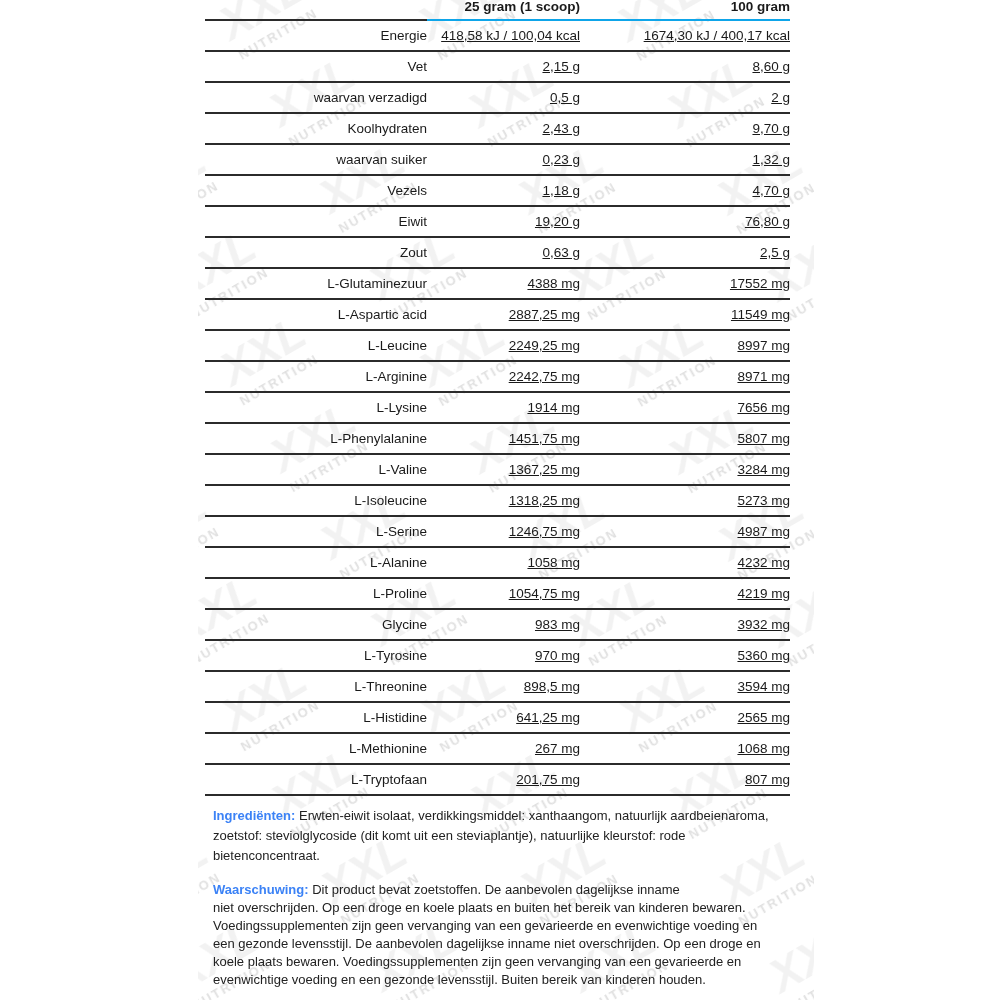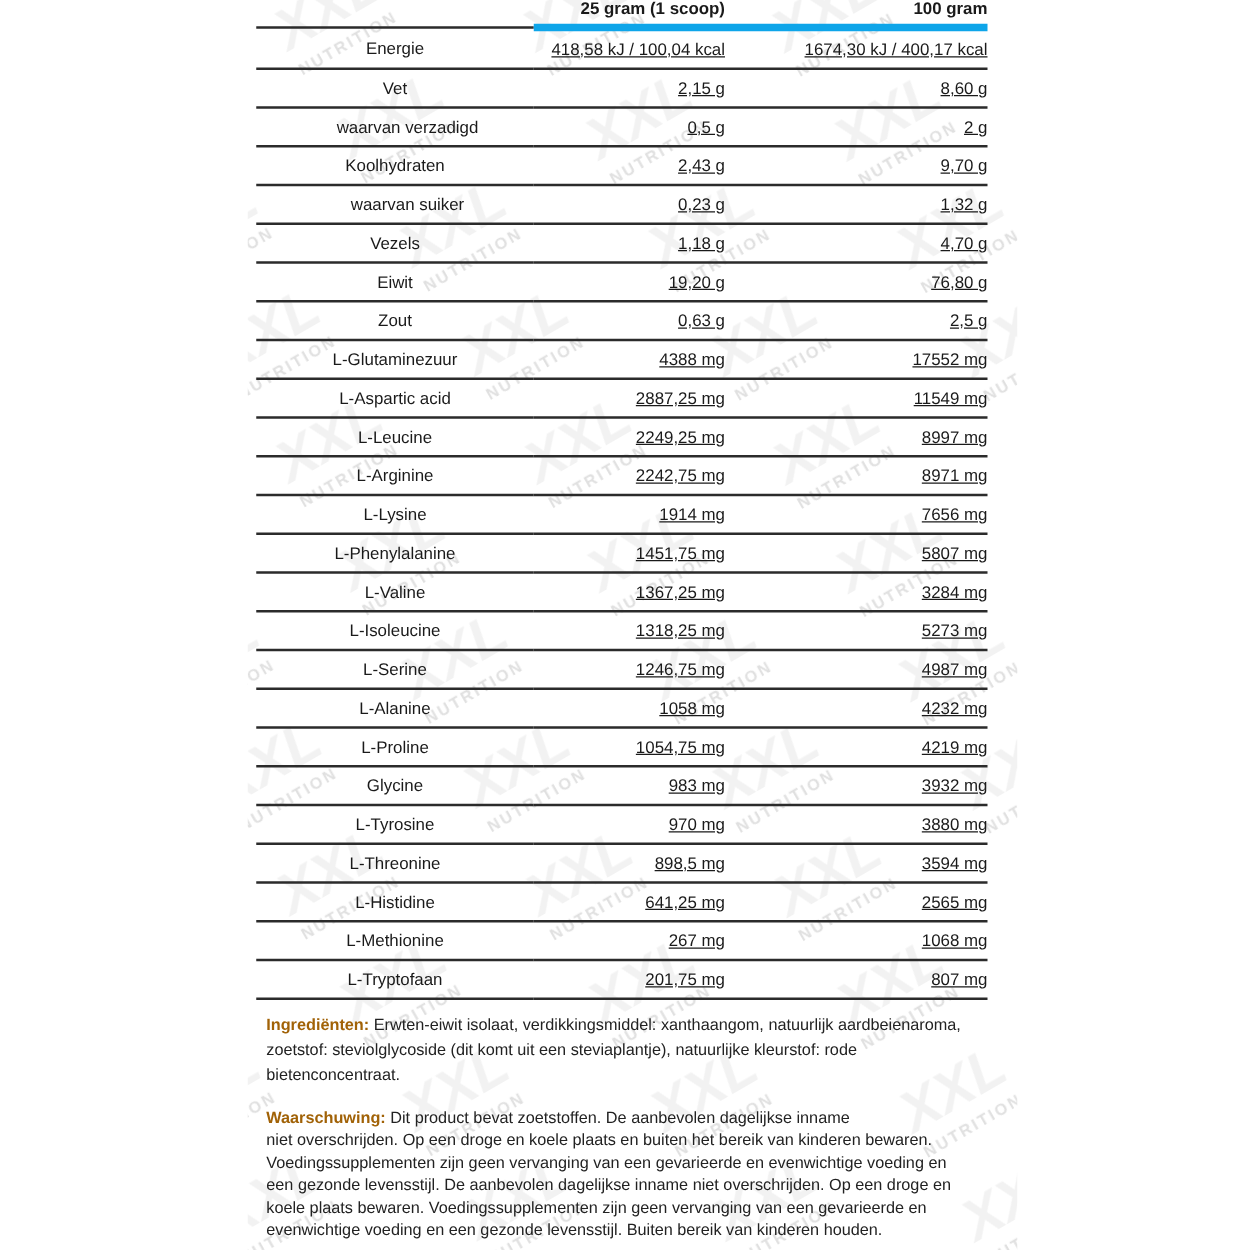--- a/index.html
+++ b/index.html
@@ -13,29 +13,29 @@
   .watermark{position:absolute;left:198px;top:0;width:616px;height:1000px;z-index:0;}
   .wm-big{font-family:"Liberation Sans",sans-serif;font-style:italic;font-weight:700;
           font-size:46px;fill:#000;fill-opacity:0.05;}
   .wm-small{font-family:"Liberation Sans",sans-serif;font-weight:700;font-size:13px;
           letter-spacing:2px;fill:#000;fill-opacity:0.12;}
   .content{position:absolute;left:205px;top:0;width:640px;z-index:1;}
 
   table.nutri{width:585px;border-collapse:collapse;table-layout:fixed;}
   table.nutri th, table.nutri td{padding:0;font-size:13.5px;line-height:1;}
   th.hdr{height:19px;vertical-align:top;padding-top:2px;font-weight:700;
-         border-bottom:6px solid #0ea5e9;text-align:right;padding-right:2px;}
+         border-bottom:2px solid #0ea5e9;text-align:right;padding-right:2px;}
   th.hdr-empty{border-bottom:2px solid #2b2b2b;}
   td{height:29px;border-bottom:2px solid #2b2b2b;vertical-align:middle;}
-  td.lbl{text-align:center;padding-left:8px;}
+  td.lbl{text-align:right;padding-left:8px;}
   td.lbl.indent{padding-left:20px;}
   td.val{text-align:right;padding-right:2px;white-space:nowrap;text-decoration:underline;}
 
   .para{white-space:pre-line;font-size:13px;color:#222;max-width:600px;}
-  .para strong{color:#a16207;}
+  .para strong{color:#3b82f6;}
   .para-ingredients{margin:10px 0 0 8px;line-height:20px;}
   .para-warning{margin:15px 0 0 8px;line-height:18px;}
 </style>
 </head>
 <body>
 
 <div class="sheet">
 
   <svg class="watermark" width="616" height="1000" xmlns="http://www.w3.org/2000/svg" aria-hidden="true">
     <defs>
@@ -179,21 +179,21 @@
 
       <tr>
         <td class="lbl">Glycine</td>
         <td class="val">983 mg</td>
         <td class="val">3932 mg</td>
       </tr>
 
       <tr>
         <td class="lbl">L-Tyrosine</td>
         <td class="val">970 mg</td>
-        <td class="val">3880 mg</td>
+        <td class="val">5360 mg</td>
       </tr>
 
       <tr>
         <td class="lbl">L-Threonine</td>
         <td class="val">898,5 mg</td>
         <td class="val">3594 mg</td>
       </tr>
 
       <tr>
         <td class="lbl">L-Histidine</td>

